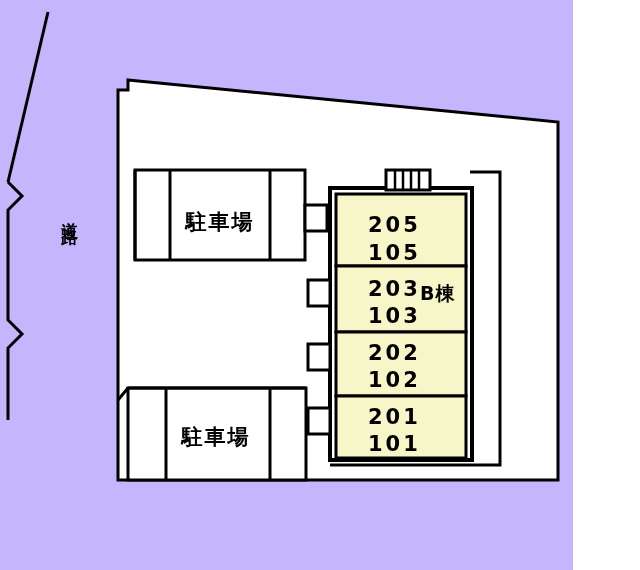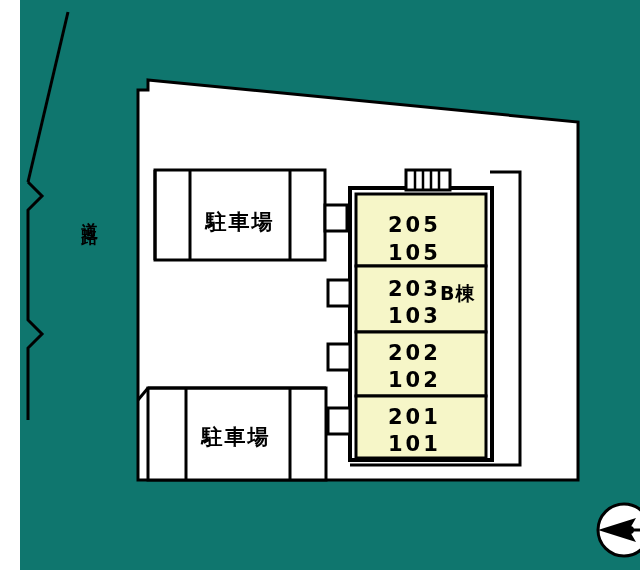--- a/index.html
+++ b/index.html
@@ -5,25 +5,24 @@
   html, body {
     margin: 0;
     padding: 0;
     background: #ffffff;
   }
   body {
     font-family: "Liberation Sans", sans-serif;
   }
   #stage {
     position: relative;
-    width: 620px;
+    width: 573px;
     height: 570px;
-    background: #0f766e;
+    background: #c4b5fd;
     overflow: hidden;
-    margin-left: 20px;
   }
   #stage svg {
     position: absolute;
     left: 0;
     top: 0;
   }
   .lbl {
     font-family: "DejaVu Sans", sans-serif;
     fill: #000000;
     font-weight: bold;

